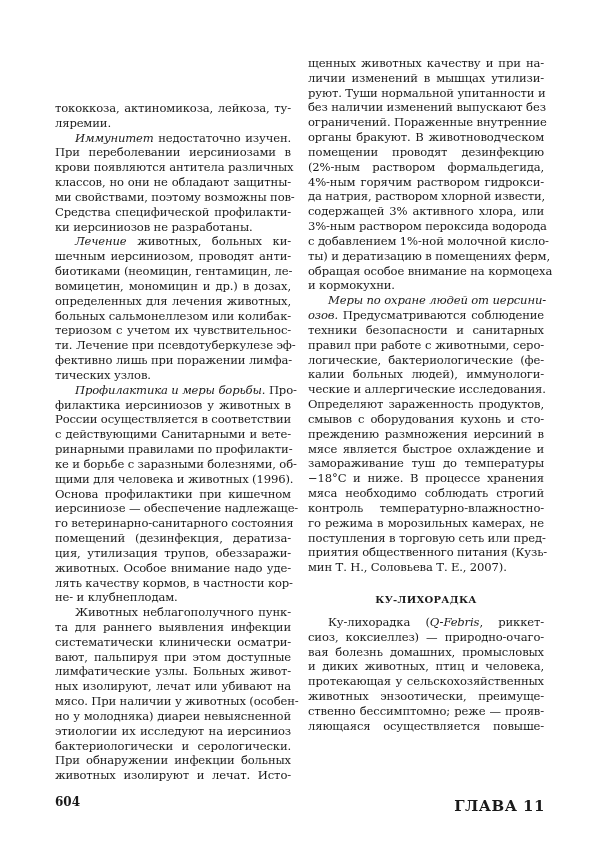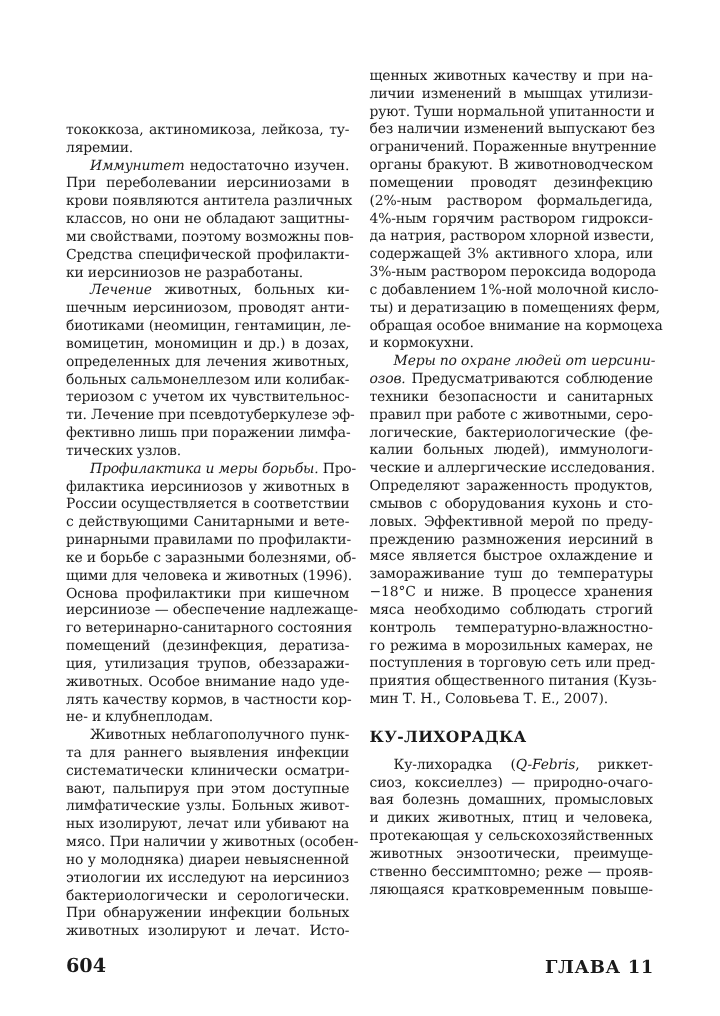--- a/index.html
+++ b/index.html
@@ -5,22 +5,22 @@
   html, body { margin:0; padding:0; background:#ffffff; }
   body { width:600px; height:847px; position:relative; overflow:hidden;
          font-family:"DejaVu Serif", "Liberation Serif", serif; color:#1a1a1a; }
   .col { position:absolute; top:56px; width:236px; font-size:11.6px; line-height:14.83px; }
   .col.left { left:55px;margin-top:45px; }
   .col.right { left:308px; }
   .line { display:block; white-space:nowrap; text-align:justify; text-align-last:justify; height:14.83px; overflow:visible; letter-spacing:-0.15px; }
   .line.last { text-align-last:left; }
   .line.indent { padding-left:20px; }
   i { font-style:italic; }
-  .heading { display:block; font-weight:bold; font-size:13px; height:30px; line-height:30px; margin-top:10px; margin-bottom:0; letter-spacing:0.3px; }
-  .folio { position:absolute; top:795px; font-size:16px; }
+  .heading { display:block; text-align:center; font-weight:bold; font-size:10px; height:30px; line-height:30px; margin-top:10px; margin-bottom:0; letter-spacing:0.3px; }
+  .folio { position:absolute; top:795px; font-size:12px; }
   .folio.num { left:55px; font-weight:bold; }
   .folio.chap { right:55px; font-size:15px; font-weight:bold; letter-spacing:0.5px; top:797px; }
 </style>
 </head>
 <body>
 
 <div class="col left" id="leftcol">
     <span class="line"><span>тококкоза, актиномикоза, лейкоза, ту-</span></span>
     <span class="line last"><span>ляремии.</span></span>
     <span class="line indent"><i>Иммунитет</i><span> недостаточно изучен.</span></span>
@@ -88,39 +88,38 @@
       <span class="line last"><span>и кормокухни.</span></span>
       <span class="line indent"><i>Меры по охране людей от иерсини-</i><span></span></span>
       <span class="line"><i>озов.</i><span> Предусматриваются соблюдение</span></span>
       <span class="line"><span>техники безопасности и санитарных</span></span>
       <span class="line"><span>правил при работе с животными, серо-</span></span>
       <span class="line"><span>логические, бактериологические (фе-</span></span>
       <span class="line"><span>калии больных людей), иммунологи-</span></span>
       <span class="line"><span>ческие и аллергические исследования.</span></span>
       <span class="line"><span>Определяют зараженность продуктов,</span></span>
       <span class="line"><span>смывов с оборудования кухонь и сто-</span></span>
-      <span class="line"><span>ловых. Эффективной мерой по преду-</span></span>
       <span class="line"><span>преждению размножения иерсиний в</span></span>
       <span class="line"><span>мясе является быстрое охлаждение и</span></span>
       <span class="line"><span>замораживание туш до температуры</span></span>
       <span class="line"><span>−18°C и ниже. В процессе хранения</span></span>
       <span class="line"><span>мяса необходимо соблюдать строгий</span></span>
       <span class="line"><span>контроль температурно-влажностно-</span></span>
       <span class="line"><span>го режима в морозильных камерах, не</span></span>
       <span class="line"><span>поступления в торговую сеть или пред-</span></span>
       <span class="line"><span>приятия общественного питания (Кузь-</span></span>
       <span class="line last"><span>мин Т. Н., Соловьева Т. Е., 2007).</span></span>
     </div>
   <span class="heading">КУ-ЛИХОРАДКА</span>
   <div id="sectionbody">
       <span class="line indent"><span>Ку-лихорадка (</span><i>Q-Febris</i><span>, риккет-</span></span>
       <span class="line"><span>сиоз, коксиеллез) — природно-очаго-</span></span>
       <span class="line"><span>вая болезнь домашних, промысловых</span></span>
       <span class="line"><span>и диких животных, птиц и человека,</span></span>
       <span class="line"><span>протекающая у сельскохозяйственных</span></span>
       <span class="line"><span>животных энзоотически, преимуще-</span></span>
       <span class="line"><span>ственно бессимптомно; реже — прояв-</span></span>
-      <span class="line"><span>ляющаяся кратковременным повыше-</span></span>
+      <span class="line"><span>ляющаяся осуществляется повыше-</span></span>
     </div>
 </div>
 
 <span class="folio num">604</span>
 <span class="folio chap">ГЛАВА 11</span>
 
 </body></html>

